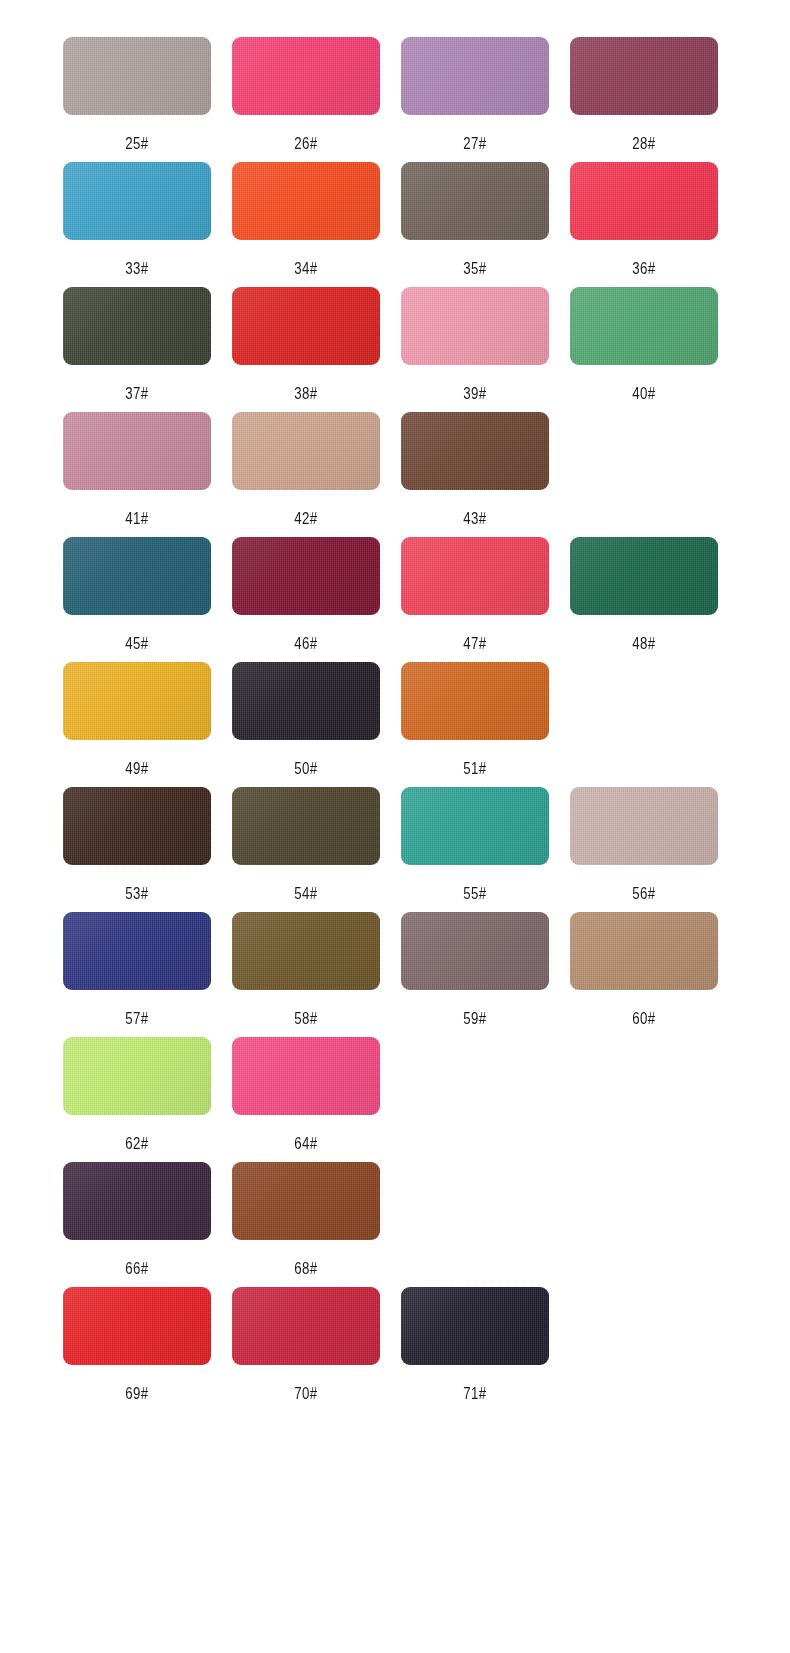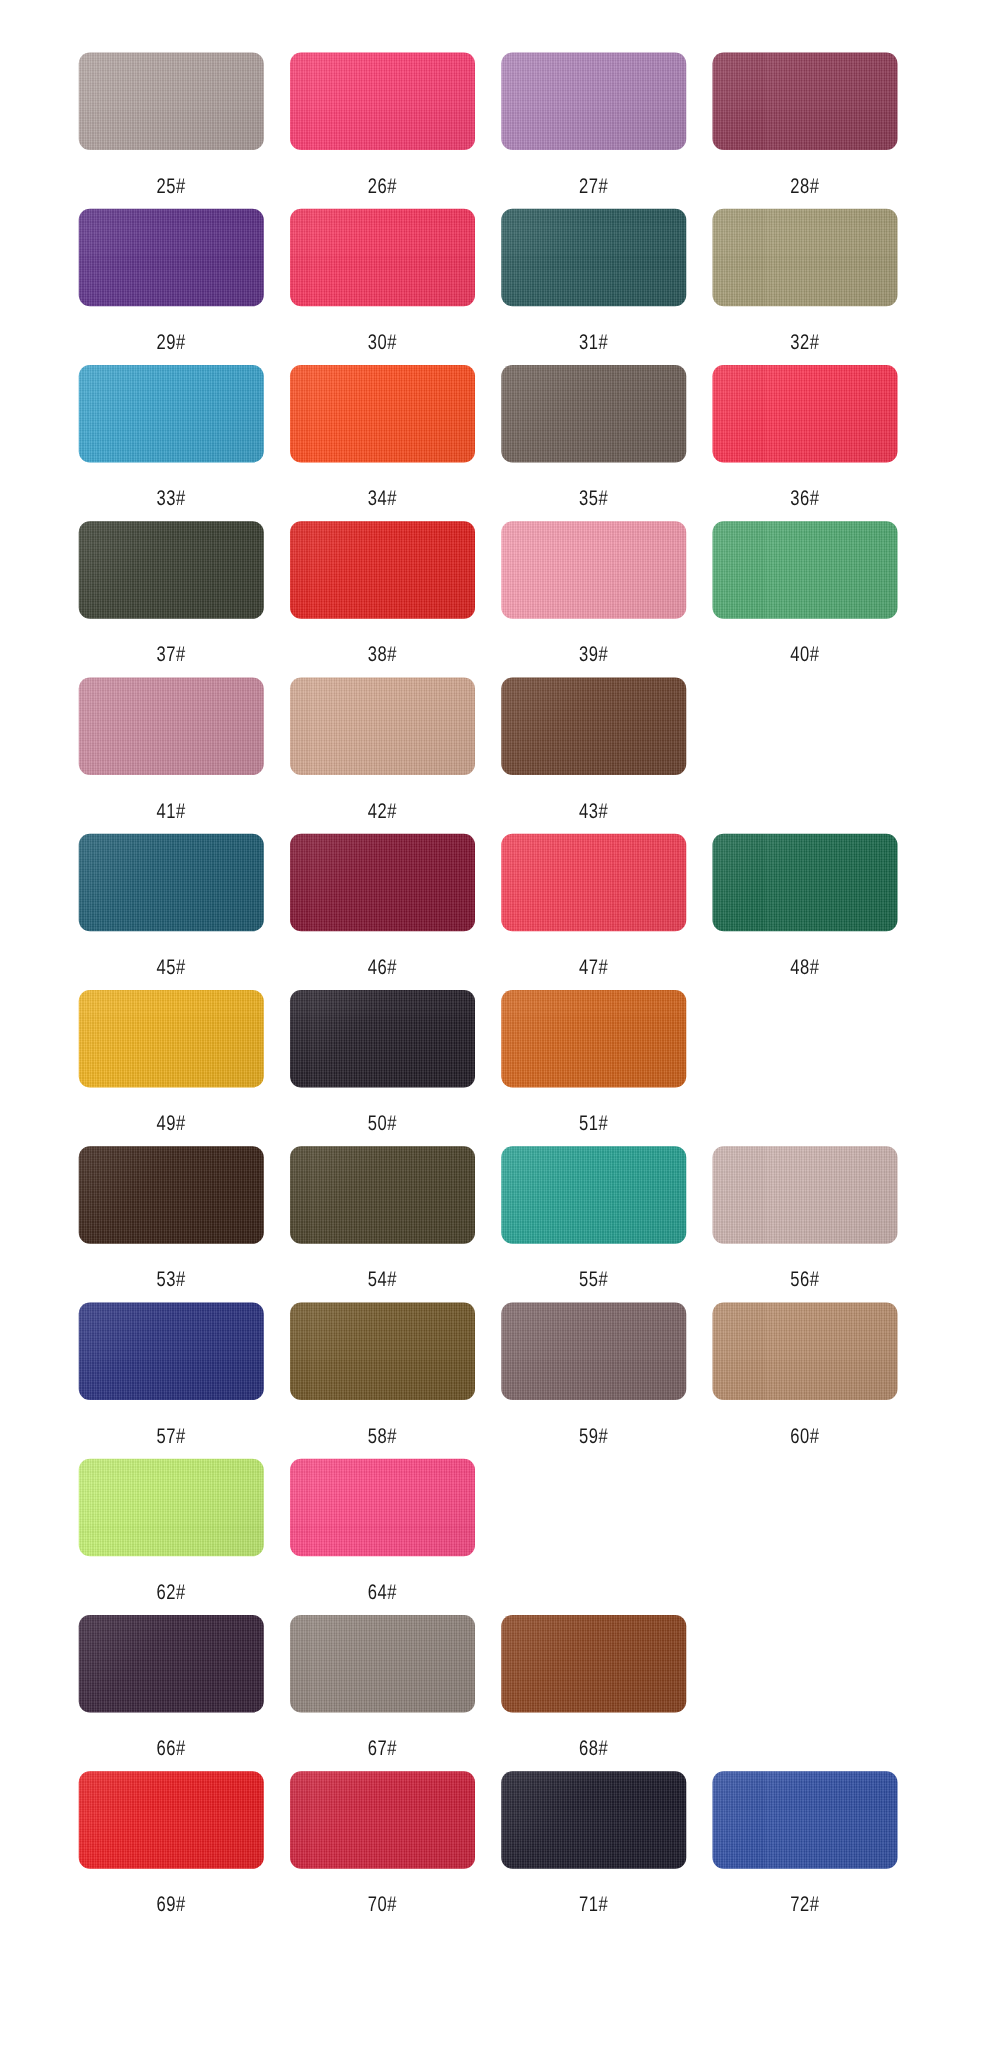--- a/index.html
+++ b/index.html
@@ -20,21 +20,21 @@
     width: 790px;
     height: 1653px;
     background: #ffffff;
     padding-top: 32px;
     box-sizing: border-box;
   }
 
   .swatch-row {
     display: flex;
     justify-content: flex-start;
-    align-items: flex-end;
+    align-items: center;
     height: 125px;
     padding-left: 63px;
     box-sizing: border-box;
   }
 
   .swatch-cell {
     width: 148px;
     margin-right: 21px;
     display: flex;
     flex-direction: column;
@@ -115,38 +115,20 @@
           <div class="swatch-chip" style="background-color: rgb(174, 132, 184);"></div>
           <div class="swatch-label" style="color: rgb(27, 27, 27);">27#</div>
         </div>
         <div class="swatch-cell">
           <div class="swatch-chip" style="background-color: rgb(142, 58, 85);"></div>
           <div class="swatch-label" style="color: rgb(27, 27, 27);">28#</div>
         </div>
       </div>
       <div class="swatch-row">
         <div class="swatch-cell">
-          <div class="swatch-chip" style="background-color: rgb(94, 50, 137);"></div>
-          <div class="swatch-label" style="color: rgb(27, 27, 27);">29#</div>
-        </div>
-        <div class="swatch-cell">
-          <div class="swatch-chip" style="background-color: rgb(244, 51, 92);"></div>
-          <div class="swatch-label" style="color: rgb(27, 27, 27);">30#</div>
-        </div>
-        <div class="swatch-cell">
-          <div class="swatch-chip" style="background-color: rgb(42, 90, 92);"></div>
-          <div class="swatch-label" style="color: rgb(27, 27, 27);">31#</div>
-        </div>
-        <div class="swatch-cell">
-          <div class="swatch-chip" style="background-color: rgb(163, 154, 116);"></div>
-          <div class="swatch-label" style="color: rgb(27, 27, 27);">32#</div>
-        </div>
-      </div>
-      <div class="swatch-row">
-        <div class="swatch-cell">
           <div class="swatch-chip" style="background-color: rgb(58, 163, 204);"></div>
           <div class="swatch-label" style="color: rgb(27, 27, 27);">33#</div>
         </div>
         <div class="swatch-cell">
           <div class="swatch-chip" style="background-color: rgb(251, 74, 28);"></div>
           <div class="swatch-label" style="color: rgb(27, 27, 27);">34#</div>
         </div>
         <div class="swatch-cell">
           <div class="swatch-chip" style="background-color: rgb(110, 96, 88);"></div>
           <div class="swatch-label" style="color: rgb(27, 27, 27);">35#</div>
@@ -265,40 +247,32 @@
           <div class="swatch-chip" style="background-color: rgb(251, 71, 132);"></div>
           <div class="swatch-label" style="color: rgb(27, 27, 27);">64#</div>
         </div>
       </div>
       <div class="swatch-row">
         <div class="swatch-cell">
           <div class="swatch-chip" style="background-color: rgb(56, 35, 58);"></div>
           <div class="swatch-label" style="color: rgb(27, 27, 27);">66#</div>
         </div>
         <div class="swatch-cell">
-          <div class="swatch-chip" style="background-color: rgb(141, 129, 121);"></div>
-          <div class="swatch-label" style="color: rgb(27, 27, 27);">67#</div>
-        </div>
-        <div class="swatch-cell">
           <div class="swatch-chip" style="background-color: rgb(139, 67, 31);"></div>
           <div class="swatch-label" style="color: rgb(27, 27, 27);">68#</div>
         </div>
       </div>
       <div class="swatch-row">
         <div class="swatch-cell">
           <div class="swatch-chip" style="background-color: rgb(236, 28, 33);"></div>
           <div class="swatch-label" style="color: rgb(27, 27, 27);">69#</div>
         </div>
         <div class="swatch-cell">
           <div class="swatch-chip" style="background-color: rgb(204, 31, 58);"></div>
           <div class="swatch-label" style="color: rgb(27, 27, 27);">70#</div>
         </div>
         <div class="swatch-cell">
           <div class="swatch-chip" style="background-color: rgb(29, 27, 43);"></div>
           <div class="swatch-label" style="color: rgb(27, 27, 27);">71#</div>
         </div>
-        <div class="swatch-cell">
-          <div class="swatch-chip" style="background-color: rgb(47, 78, 163);"></div>
-          <div class="swatch-label" style="color: rgb(27, 27, 27);">72#</div>
-        </div>
       </div>
     </div>
 </div>
 
 </body></html>

